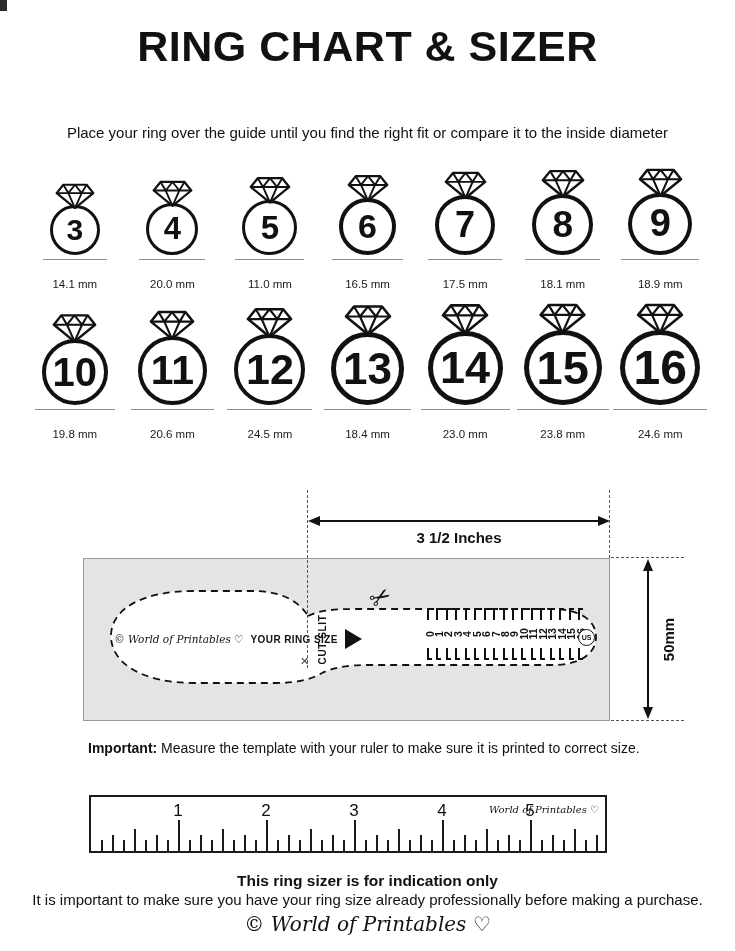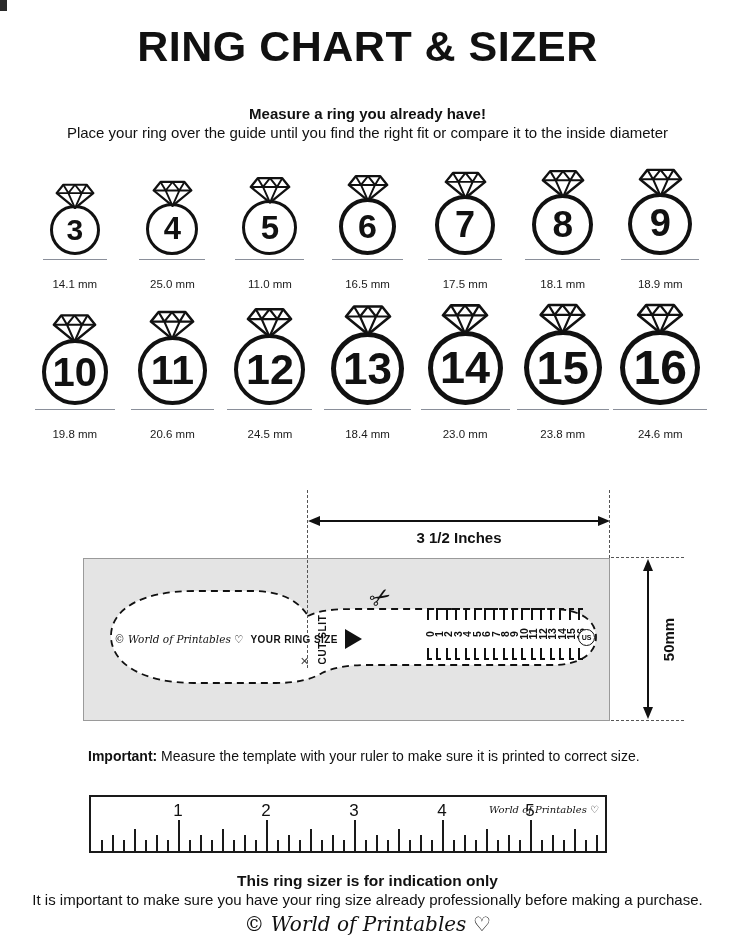--- a/index.html
+++ b/index.html
@@ -50,40 +50,39 @@
   .t-top{width:5px;height:12px;border-left:2px solid #111;border-top:2px solid #111;box-sizing:border-box;}
   .t-bot{width:5px;height:12px;border-left:2px solid #111;border-bottom:2px solid #111;box-sizing:border-box;}
   .numwrap{height:28px;width:10px;position:relative;}
   .numwrap span{position:absolute;left:50%;top:50%;transform:translate(-50%,-50%) rotate(-90deg);
                 font-size:10.5px;font-weight:700;white-space:nowrap;}
   .us-badge{position:absolute;left:494px;top:70px;width:17px;height:17px;border:1.8px solid #111;border-radius:50%;
             background:#fff;display:flex;align-items:center;justify-content:center;font-size:7px;font-weight:700;z-index:3;box-sizing:border-box;}
   .varrow-label{left:655px;top:560px;width:28px;height:158px;display:flex;align-items:center;justify-content:center;}
   .varrow-label span{transform:rotate(-90deg);white-space:nowrap;font-size:15px;font-weight:700;}
 
-  .important{top:740px;left:88px;font-size:14px;margin-top:8px;}
+  .important{top:740px;left:88px;font-size:14px;}
   .important b{font-weight:700;}
 
   .ruler{left:89px;top:795px;width:518px;height:58px;border:2px solid #1a1a1a;background:#fff;box-sizing:border-box;}
   .rtick{position:absolute;bottom:0;width:2px;background:#1a1a1a;}
   .rnum{position:absolute;top:4px;width:18px;text-align:center;font-size:17px;}
   .ruler-brand{position:absolute;right:6px;top:7px;font-size:10px;white-space:nowrap;}
 
   .foot-h{top:872px;font-size:15.5px;font-weight:700;}
   .foot-b{top:891px;font-size:15px;}
   .foot-brand{top:912px;font-size:20px;}
 </style>
 </head>
 <body>
 
 <div class="page">
   <div class="corner-mark"></div>
 
   <div class="abs center title">RING CHART &amp; SIZER</div>
-  <div class="abs center intro-h">Measure a ring you already have!</div>
   <div class="abs center intro-b">Place your ring over the guide until you find the right fit or compare it to the inside diameter</div>
 
   <div class="ring-row" id="ring-row-1">
       <div class="ring-col">
         <svg class="diamond" width="40" height="26" viewBox="0 0 48 31">
          <path d="M10 2 L38 2 L46 12 L24 30 L2 12 Z" fill="#fff" stroke="#111" stroke-width="2.6" stroke-linejoin="round"></path>
          <path d="M2 12 H46 M10 2 L16 12 M24 2 L16 12 M24 2 L32 12 M38 2 L32 12 M16 12 L24 30 M32 12 L24 30" fill="none" stroke="#111" stroke-width="2.2"></path>
        </svg>
        <div class="ring-circle" style="width:50px;height:50px;border-width:3px;font-size:30px">
          <span>3</span>
@@ -93,21 +92,21 @@
       </div>
       <div class="ring-col">
         <svg class="diamond" width="41" height="27" viewBox="0 0 48 31">
          <path d="M10 2 L38 2 L46 12 L24 30 L2 12 Z" fill="#fff" stroke="#111" stroke-width="2.6" stroke-linejoin="round"></path>
          <path d="M2 12 H46 M10 2 L16 12 M24 2 L16 12 M24 2 L32 12 M38 2 L32 12 M16 12 L24 30 M32 12 L24 30" fill="none" stroke="#111" stroke-width="2.2"></path>
        </svg>
        <div class="ring-circle" style="width:52px;height:52px;border-width:3px;font-size:31px">
          <span>4</span>
        </div>
        <div class="ring-underline" style="width:66px"></div>
-       <div class="ring-mm">25.0 mm</div>
+       <div class="ring-mm">20.0 mm</div>
       </div>
       <div class="ring-col">
         <svg class="diamond" width="42" height="28" viewBox="0 0 48 31">
          <path d="M10 2 L38 2 L46 12 L24 30 L2 12 Z" fill="#fff" stroke="#111" stroke-width="2.6" stroke-linejoin="round"></path>
          <path d="M2 12 H46 M10 2 L16 12 M24 2 L16 12 M24 2 L32 12 M38 2 L32 12 M16 12 L24 30 M32 12 L24 30" fill="none" stroke="#111" stroke-width="2.2"></path>
        </svg>
        <div class="ring-circle" style="width:55px;height:55px;border-width:3px;font-size:33px">
          <span>5</span>
        </div>
        <div class="ring-underline" style="width:69px"></div>

